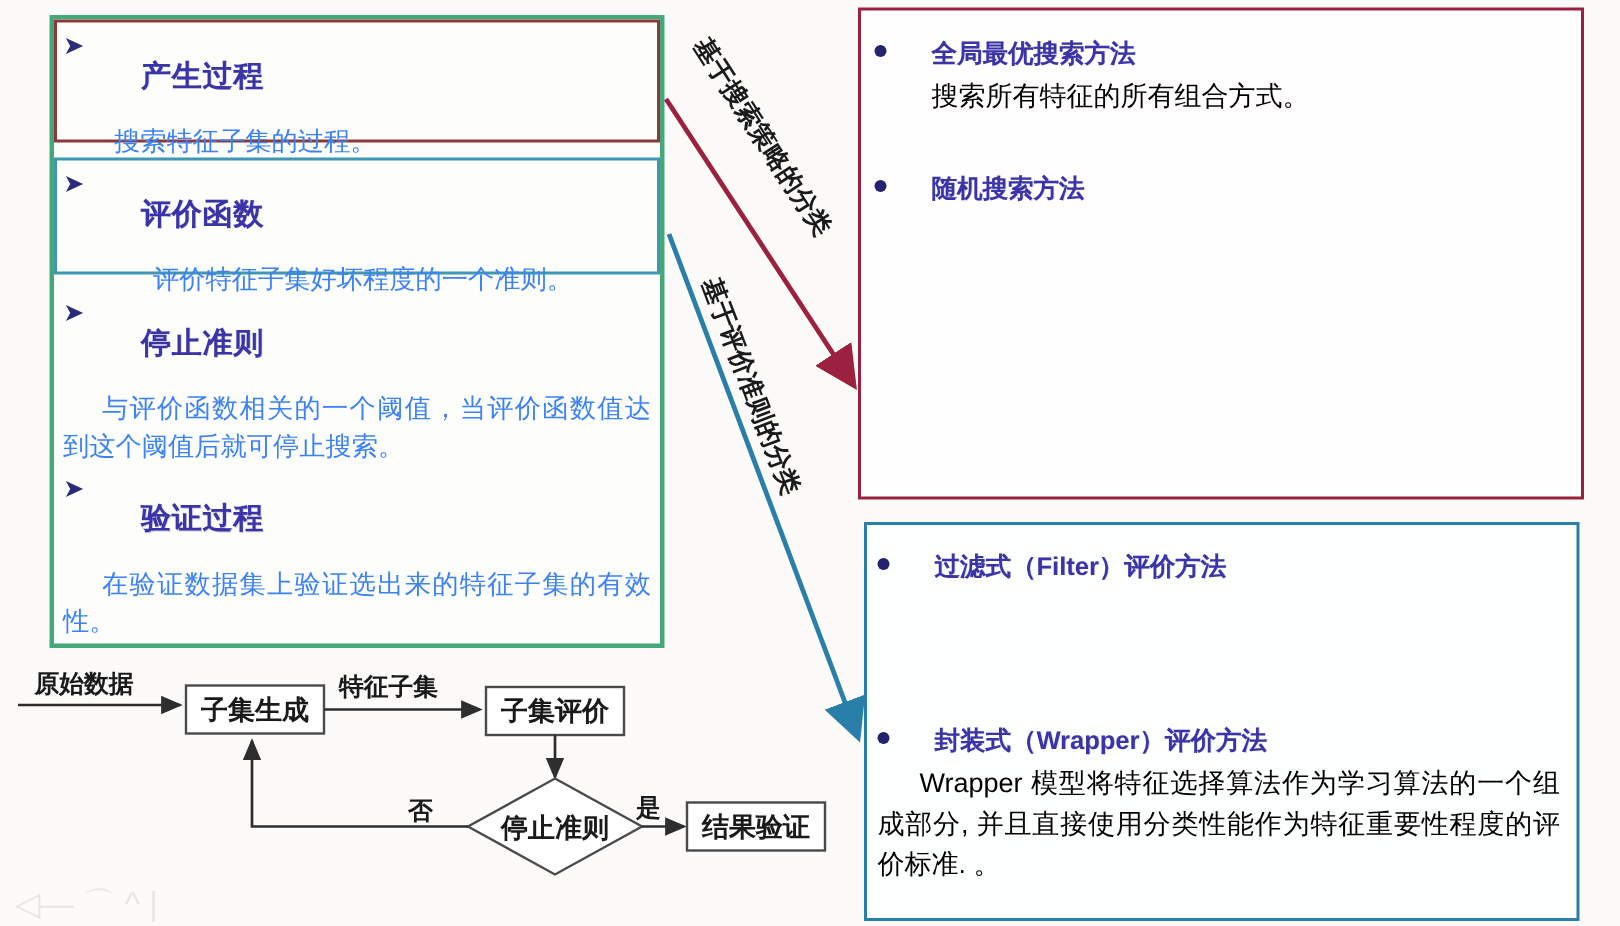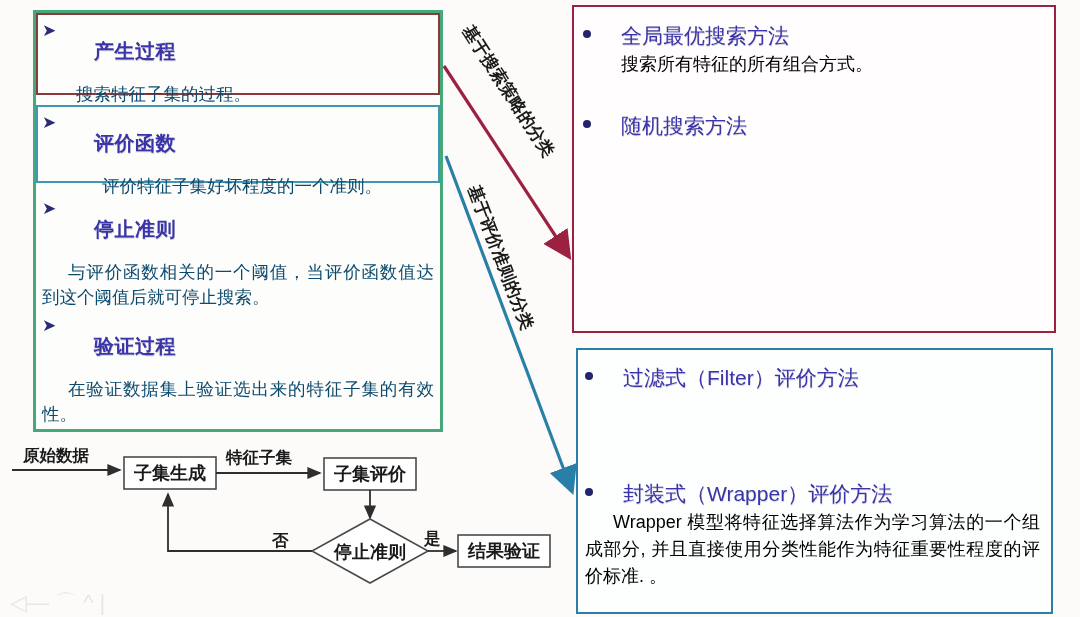--- a/index.html
+++ b/index.html
@@ -26,21 +26,21 @@
     color:#2b2b7a;font-size:17px;line-height:1;font-weight:bold;
   }
   .item h3{
     margin:18px;padding:0 0 0 34px;
     font-size:20px;line-height:26px;font-weight:bold;
     color:#3a34a8;letter-spacing:.5px;
     text-shadow:0.5px 0.5px 0 rgba(120,120,160,.35);
   }
   .item p{
     margin:3px 0 0 0;padding:0;
-    font-size:17.5px;line-height:25px;color:#0c4a6e;
+    font-size:17.5px;line-height:25px;color:#3b82f6;
     text-align:justify;text-justify:inter-ideograph;
   }
   .item p.ind{text-indent:26px;}
 
   
   .it1{left:42px;top:20px;width:392px;}
   .it1 p{padding-left:34px;}
   .it2{left:42px;top:112px;width:392px;}
   .it2 p{padding-left:34px;}
   .it3{left:42px;top:198px;width:392px;}
@@ -56,21 +56,21 @@
     position:absolute;left:576px;top:348px;width:477px;height:266px;
     border:2px solid #2a7fa8;background:#fdfefe;box-sizing:border-box;
   }
   .rblock{position:absolute;box-sizing:border-box;}
   .rblock .dot{
     position:absolute;left:0;top:8px;width:8px;height:8px;border-radius:50%;
     background:#23236e;
   }
   .rblock h3{
     margin:0;padding:0 0 0 38px;
-    font-size:21px;line-height:27px;font-weight:normal;color:#3a34a8;
+    font-size:17px;line-height:27px;font-weight:bold;color:#3a34a8;
     text-shadow:0.5px 0.5px 0 rgba(120,120,160,.3);
   }
   .rblock p{
     margin:2px 0 0 0;padding:0;
     font-size:18px;line-height:27px;color:#000000;
     text-align:justify;text-justify:inter-ideograph;
   }
   .rblock p.ind{text-indent:28px;}
 
   .rb1{left:583px;top:22px;width:462px;}

